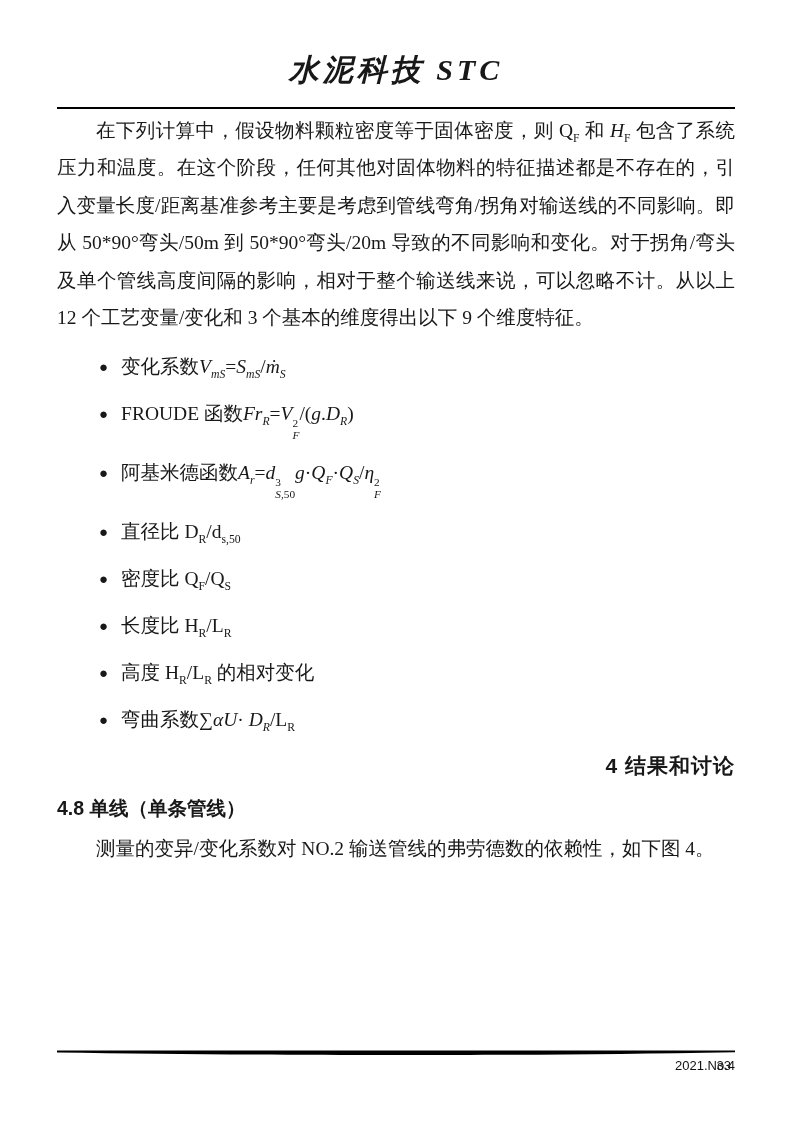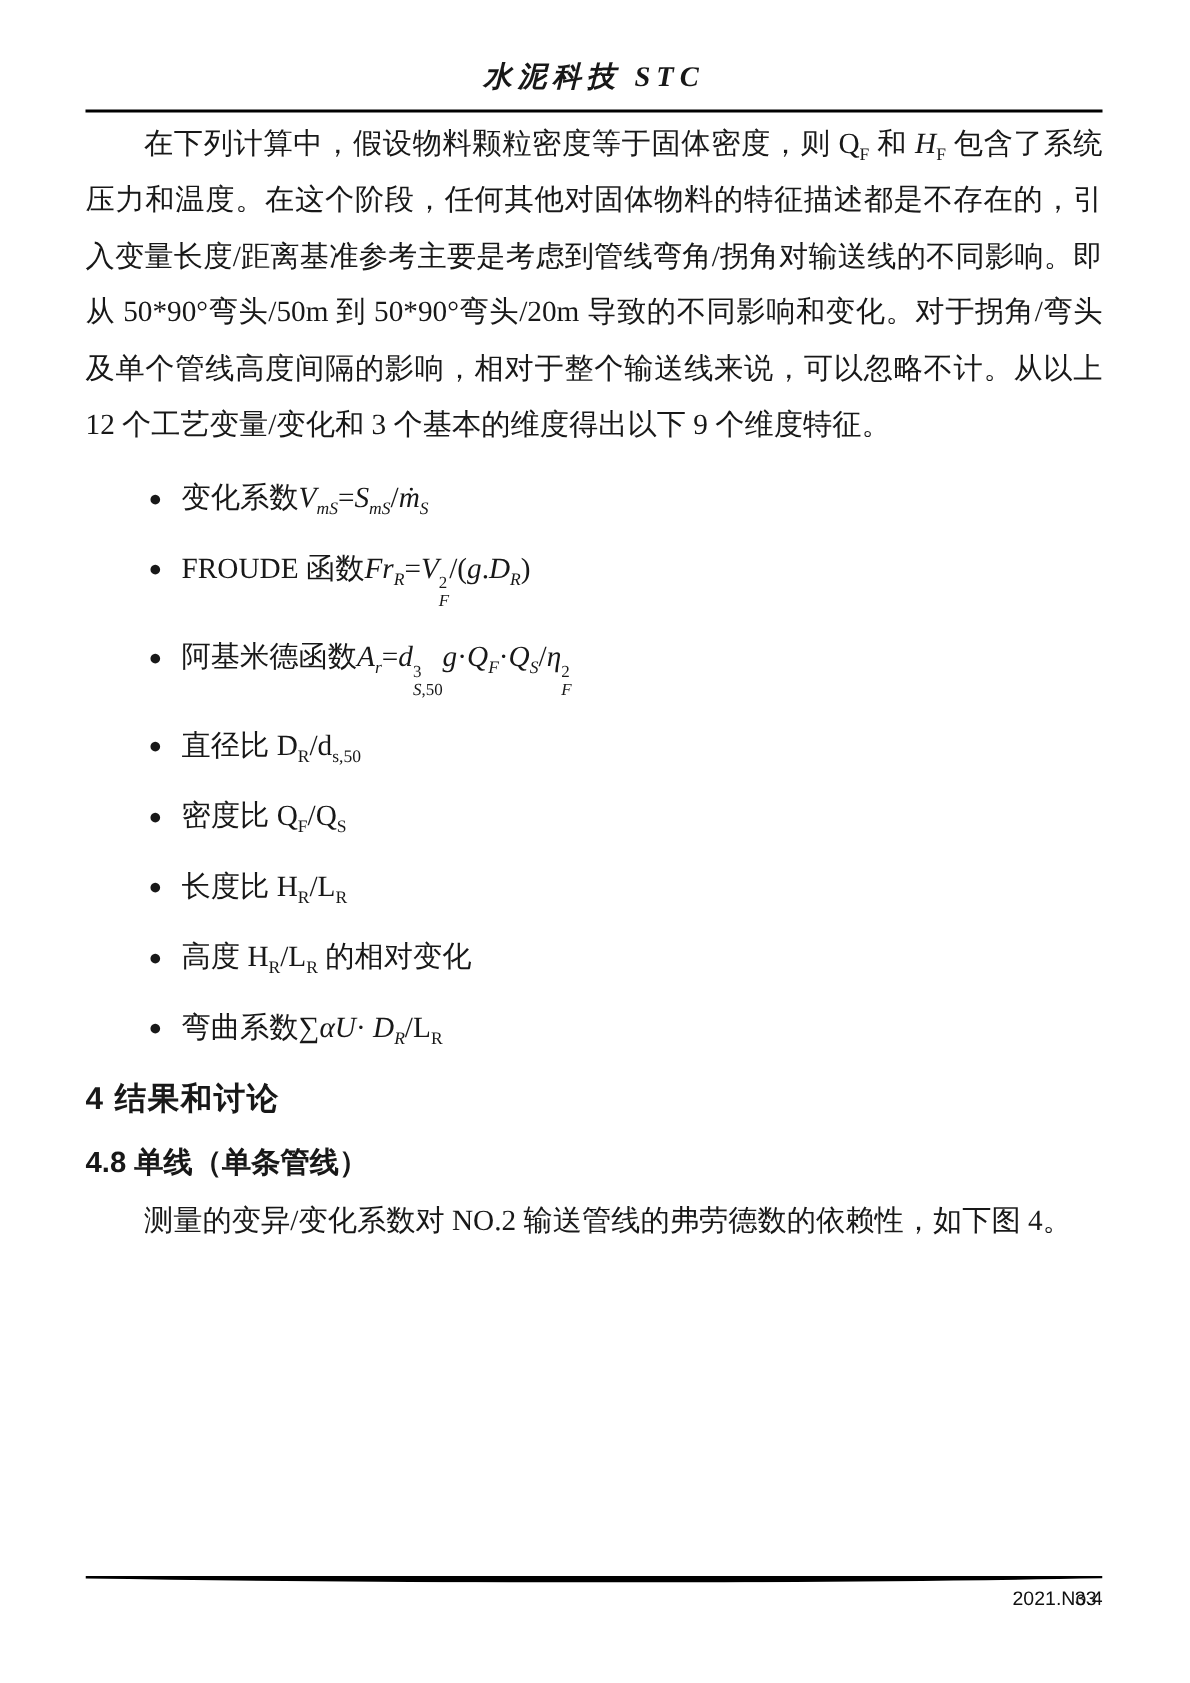--- a/index.html
+++ b/index.html
@@ -9,23 +9,23 @@
     margin:0 auto;
     background:#ffffff;
     box-sizing:border-box;
     padding:0 58px 0 57px;
     font-family:"Liberation Serif","DejaVu Serif",serif;
     color:#181818;
     overflow:hidden;
   }
   
   .journal-title{
-    margin:4px;padding-top:34px;
+    margin:16px;padding-top:34px;
     text-align:center;
-    font-size:19px;
+    font-size:30px;
     font-weight:bold;
     font-style:italic;
     letter-spacing:4px;
   }
   .header-rule{
     margin-top:9px;
     height:2px;
     background:#000;
   }
   
@@ -68,20 +68,21 @@
     margin-right:13px;
     vertical-align:1px;
   }
   
   .section-heading{
     margin:10px 0 0 0;
     font-family:"Liberation Sans","DejaVu Sans",sans-serif;
     font-size:21px;
     font-weight:bold;
     letter-spacing:1px;
+    text-align:right;
   }
   .subsection-heading{
     margin:15px 0 0 0;
     font-family:"Liberation Sans","DejaVu Sans",sans-serif;
     font-size:19.5px;
     font-weight:bold;
   }
   
   .footer-rule{
     position:absolute;

